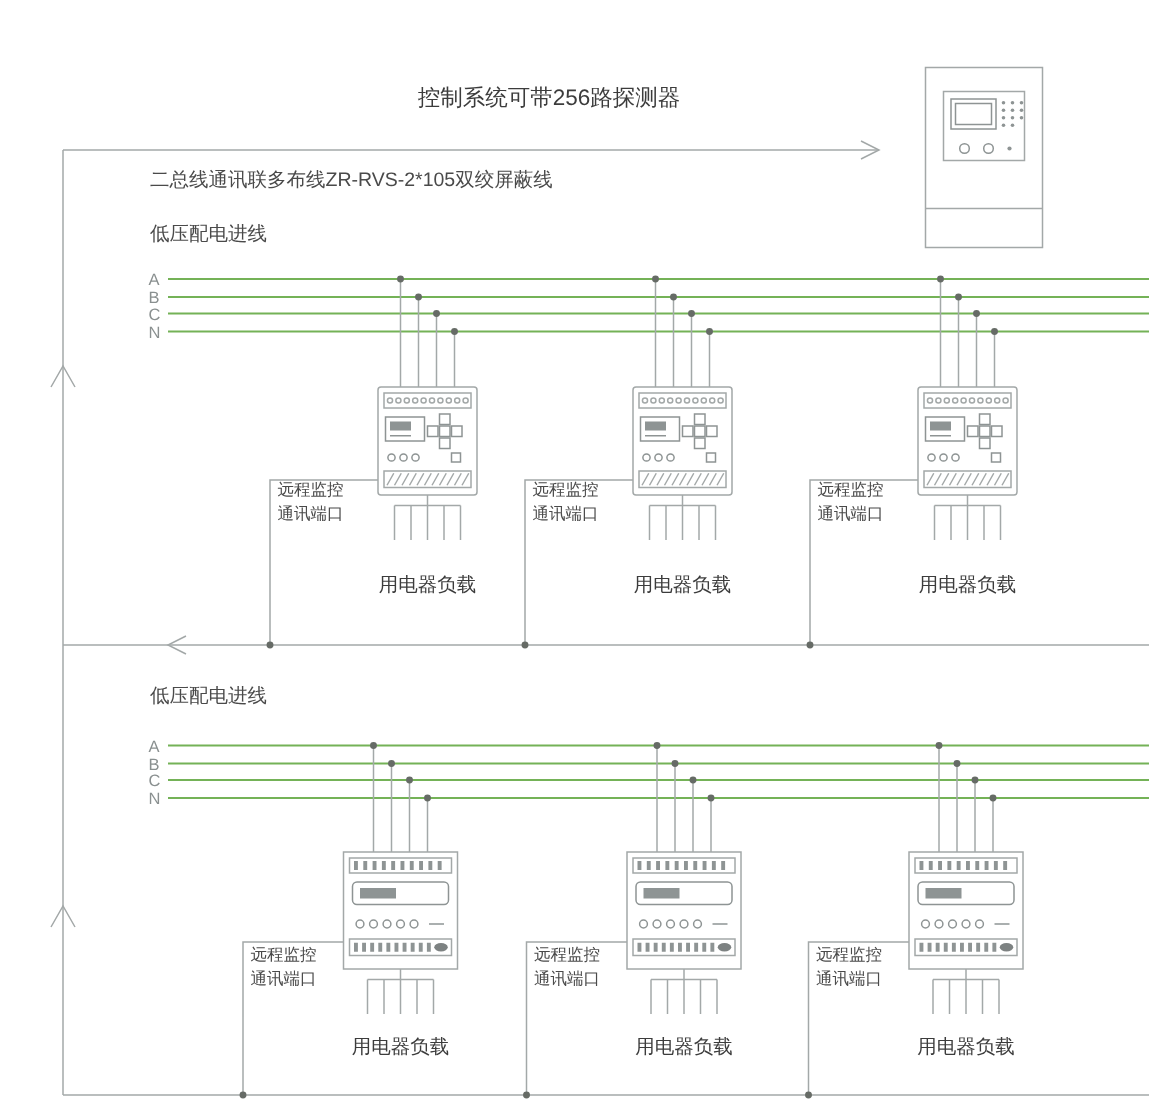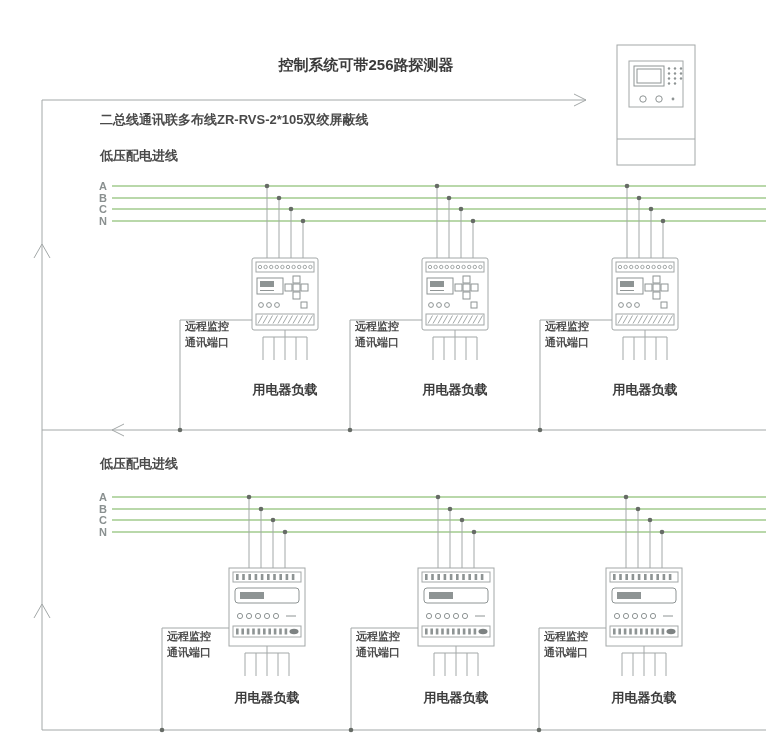--- a/index.html
+++ b/index.html
@@ -1,17 +1,17 @@
 <!DOCTYPE html>
 <html><head>
 <meta charset="utf-8">
 <style>
   html,body{margin:0;padding:0;background:#fff;}
   .stage{position:relative;width:767px;height:743px;background:#fff;overflow:hidden;
-         font-family:"Liberation Sans","DejaVu Sans",sans-serif;font-weight:bold;}
+         font-family:"Liberation Sans","DejaVu Sans",sans-serif;}
   svg{display:block;}
   
   .gl   {stroke:#a3a8a8;stroke-width:1;fill:none;}
   .gl2  {stroke:#8e9494;stroke-width:1;fill:none;}
   .box  {stroke:#a3a8a8;stroke-width:1;fill:#ffffff;}
   .phase{stroke:#74b257;stroke-width:1.2;fill:none;}
   .dot  {fill:#666b66;stroke:none;}
   .fillg{fill:#8e9494;stroke:none;}
   .filld{fill:#7d8282;stroke:none;}
   

